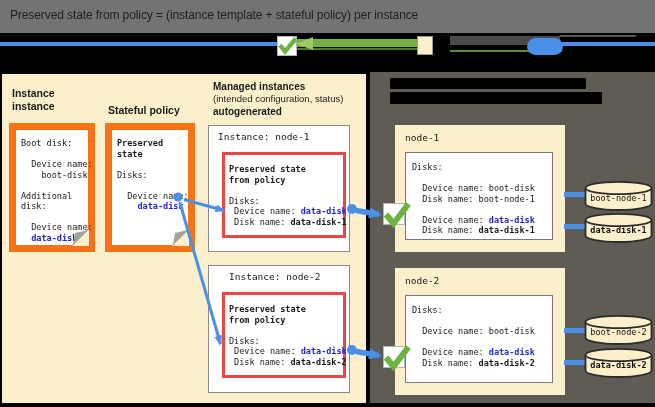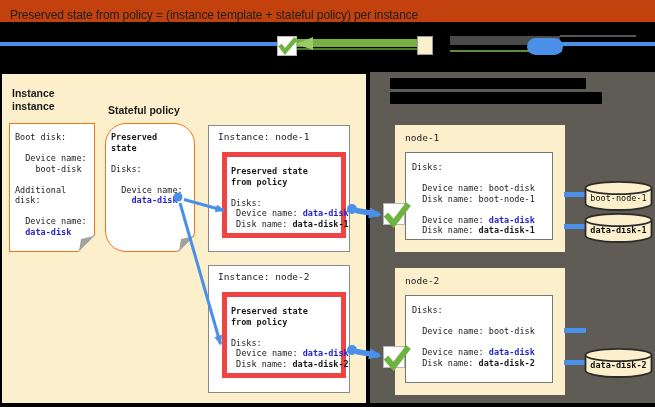--- a/index.html
+++ b/index.html
@@ -1,41 +1,41 @@
 <!DOCTYPE html>
 <html><head>
 <meta charset="utf-8">
 <style>
   html,body{margin:0;padding:0;background:#000;}
   #canvas{position:relative;width:655px;height:407px;background:#000;overflow:hidden;
           font-family:"Liberation Sans",sans-serif;}
   .a{position:absolute;}
   
-  .titlebar{left:0;top:0;width:655px;height:22px;background:#c2410c;}
+  .titlebar{left:0;top:0;width:655px;height:33px;background:#737373;}
   .titletext{left:10px;top:8px;font-size:12px;color:#202124;letter-spacing:-0.1px;}
   
   .blueline{background:#4A8FE8;}
   .checkbox{background:#fff;border:1px solid #b5b5b5;box-sizing:border-box;}
   
   .cream{background:#FCF0CC;}
   .darkpanel{background:#5F5B55;}
   
   .h{font-weight:bold;font-size:10.5px;color:#1a1a1a;line-height:12.5px;}
   .mh1{font-weight:bold;font-size:10px;line-height:12.3px;color:#1a1a1a;}
   .mh2{font-size:9.5px;line-height:12.3px;color:#1a1a1a;}
   
-  .doc{background:#fff;border:1px solid #f97316;box-sizing:border-box;}
+  .doc{background:#fff;border:7px solid #f97316;box-sizing:border-box;}
   .doc-lines{font-family:"DejaVu Sans Mono",monospace;font-size:8.5px;line-height:10.5px;color:#1a1a1a;}
   .ln{height:10.5px;white-space:pre;}
   .b{font-weight:bold;}
   .blue{font-weight:bold;color:#2424CF;}
   .mono{font-family:"DejaVu Sans Mono",monospace;color:#1a1a1a;}
   .boxlabel{font-size:9.5px;}
   .whitebox{background:#fff;border:1px solid #8a8a8a;box-sizing:border-box;}
-  .innerbox{background:#fff;border:5px solid #ef4444;box-sizing:border-box;padding:9px 0 0 4px;}
+  .innerbox{background:#fff;border:3px solid #ef4444;box-sizing:border-box;padding:9px 0 0 4px;}
   .nodebox{background:#fff;border:1px solid #777;box-sizing:border-box;padding:9px 0 0 6px;}
   .redact{background:#000;border-radius:1px;}
   .conn{background:#4A8FE8;}
   .cyl-label{top:13px;left:0;width:69px;text-align:center;font-family:"DejaVu Sans Mono",monospace;
              font-size:8.5px;color:#111;}
   .overlay{left:0;top:0;pointer-events:none;}
 </style>
 </head>
 <body>
 
@@ -75,53 +75,58 @@
         <div class="ln"><span>  </span><span class="blue">data-disk</span></div>
       </div>
     <svg class="a" style="right:-1px;bottom:-1px;" width="17" height="17" viewBox="0 0 17 17">
       <polygon points="0,17 17,0 17,17" fill="#FCF0CC"></polygon>
       <line x1="0" y1="16.5" x2="16.5" y2="0" stroke="#8a8a8a" stroke-width="1"></line>
       <polygon points="1,16 16,1 3,4" fill="#A5A29E"></polygon>
     </svg>
   </div>
 
   <div class="a h" style="left:108px;top:104px;">Stateful policy</div>
-  <div class="a doc doc-lines" style="left:105px;top:123px;width:90px;height:129px;padding:8px 0 0 5px;border-radius:21px;">
+  <div class="a doc doc-lines" style="left:105px;top:123px;width:90px;height:129px;padding:8px 0 0 5px;">
     <div>
         <div class="ln"><span class="b">Preserved</span></div>
         <div class="ln"><span class="b">state</span></div>
         <div class="ln"><span>&nbsp;</span></div>
         <div class="ln"><span>Disks:</span></div>
         <div class="ln"><span>&nbsp;</span></div>
         <div class="ln"><span>  Device name:</span></div>
         <div class="ln"><span>    </span><span class="blue">data-disk</span></div>
       </div>
     <svg class="a" style="right:-1px;bottom:-1px;" width="17" height="17" viewBox="0 0 17 17">
       <polygon points="0,17 17,0 17,17" fill="#FCF0CC"></polygon>
       <line x1="0" y1="16.5" x2="16.5" y2="0" stroke="#8a8a8a" stroke-width="1"></line>
       <polygon points="1,16 16,1 3,4" fill="#A5A29E"></polygon>
     </svg>
   </div>
 
+  <div class="a" style="left:213px;top:81px;width:160px;">
+    <div class="mh1">Managed instances</div>
+    <div class="mh2">(intended configuration, status)</div>
+    <div class="mh1">autogenerated</div>
+  </div>
 
   <div class="a whitebox" style="left:208px;top:125px;width:142px;height:127px;"></div>
   <div class="a mono boxlabel" style="left:218px;top:131px;">Instance: node-1</div>
   <div class="a innerbox doc-lines" style="left:222px;top:152px;width:124px;height:86px;">
     <div>
         <div class="ln"><span class="b">Preserved state</span></div>
         <div class="ln"><span class="b">from policy</span></div>
         <div class="ln"><span>&nbsp;</span></div>
         <div class="ln"><span>Disks:</span></div>
         <div class="ln"><span> Device name: </span><span class="blue">data-disk</span></div>
         <div class="ln"><span> Disk name: </span><span class="b">data-disk-1</span></div>
       </div>
   </div>
 
   <div class="a whitebox" style="left:208px;top:265px;width:142px;height:128px;"></div>
-  <div class="a mono boxlabel" style="left:218px;top:271px;">Instance: node-2</div>
+  <div class="a mono boxlabel" style="left:229px;top:271px;">Instance: node-2</div>
   <div class="a innerbox doc-lines" style="left:222px;top:292px;width:124px;height:86px;">
     <div>
         <div class="ln"><span class="b">Preserved state</span></div>
         <div class="ln"><span class="b">from policy</span></div>
         <div class="ln"><span>&nbsp;</span></div>
         <div class="ln"><span>Disks:</span></div>
         <div class="ln"><span> Device name: </span><span class="blue">data-disk</span></div>
         <div class="ln"><span> Disk name: </span><span class="b">data-disk-2</span></div>
       </div>
   </div>
@@ -169,20 +174,27 @@
       <ellipse cx="34.5" cy="8" rx="33" ry="6.2" fill="#FCF0CC" stroke="#2b2b2b" stroke-width="1.8"></ellipse>
     </svg>
     <div class="a cyl-label">boot-node-1</div>
   </div>
   <div class="a" style="left:584px;top:212px;width:69px;height:32px;">
     <svg width="69" height="32" viewBox="0 0 69 32">
       <path d="M1.5,8 L1.5,23.5 A33,6.5 0 0 0 67.5,23.5 L67.5,8" fill="#FCF0CC" stroke="#2b2b2b" stroke-width="1.8"></path>
       <ellipse cx="34.5" cy="8" rx="33" ry="6.2" fill="#FCF0CC" stroke="#2b2b2b" stroke-width="1.8"></ellipse>
     </svg>
     <div class="a cyl-label b">data-disk-1</div>
+  </div>
+  <div class="a" style="left:584px;top:314px;width:69px;height:32px;">
+    <svg width="69" height="32" viewBox="0 0 69 32">
+      <path d="M1.5,8 L1.5,23.5 A33,6.5 0 0 0 67.5,23.5 L67.5,8" fill="#FCF0CC" stroke="#2b2b2b" stroke-width="1.8"></path>
+      <ellipse cx="34.5" cy="8" rx="33" ry="6.2" fill="#FCF0CC" stroke="#2b2b2b" stroke-width="1.8"></ellipse>
+    </svg>
+    <div class="a cyl-label">boot-node-2</div>
   </div>
   <div class="a" style="left:584px;top:347px;width:69px;height:32px;">
     <svg width="69" height="32" viewBox="0 0 69 32">
       <path d="M1.5,8 L1.5,23.5 A33,6.5 0 0 0 67.5,23.5 L67.5,8" fill="#FCF0CC" stroke="#2b2b2b" stroke-width="1.8"></path>
       <ellipse cx="34.5" cy="8" rx="33" ry="6.2" fill="#FCF0CC" stroke="#2b2b2b" stroke-width="1.8"></ellipse>
     </svg>
     <div class="a cyl-label b">data-disk-2</div>
   </div>
 
   <svg class="a overlay" width="655" height="407" viewBox="0 0 655 407">

